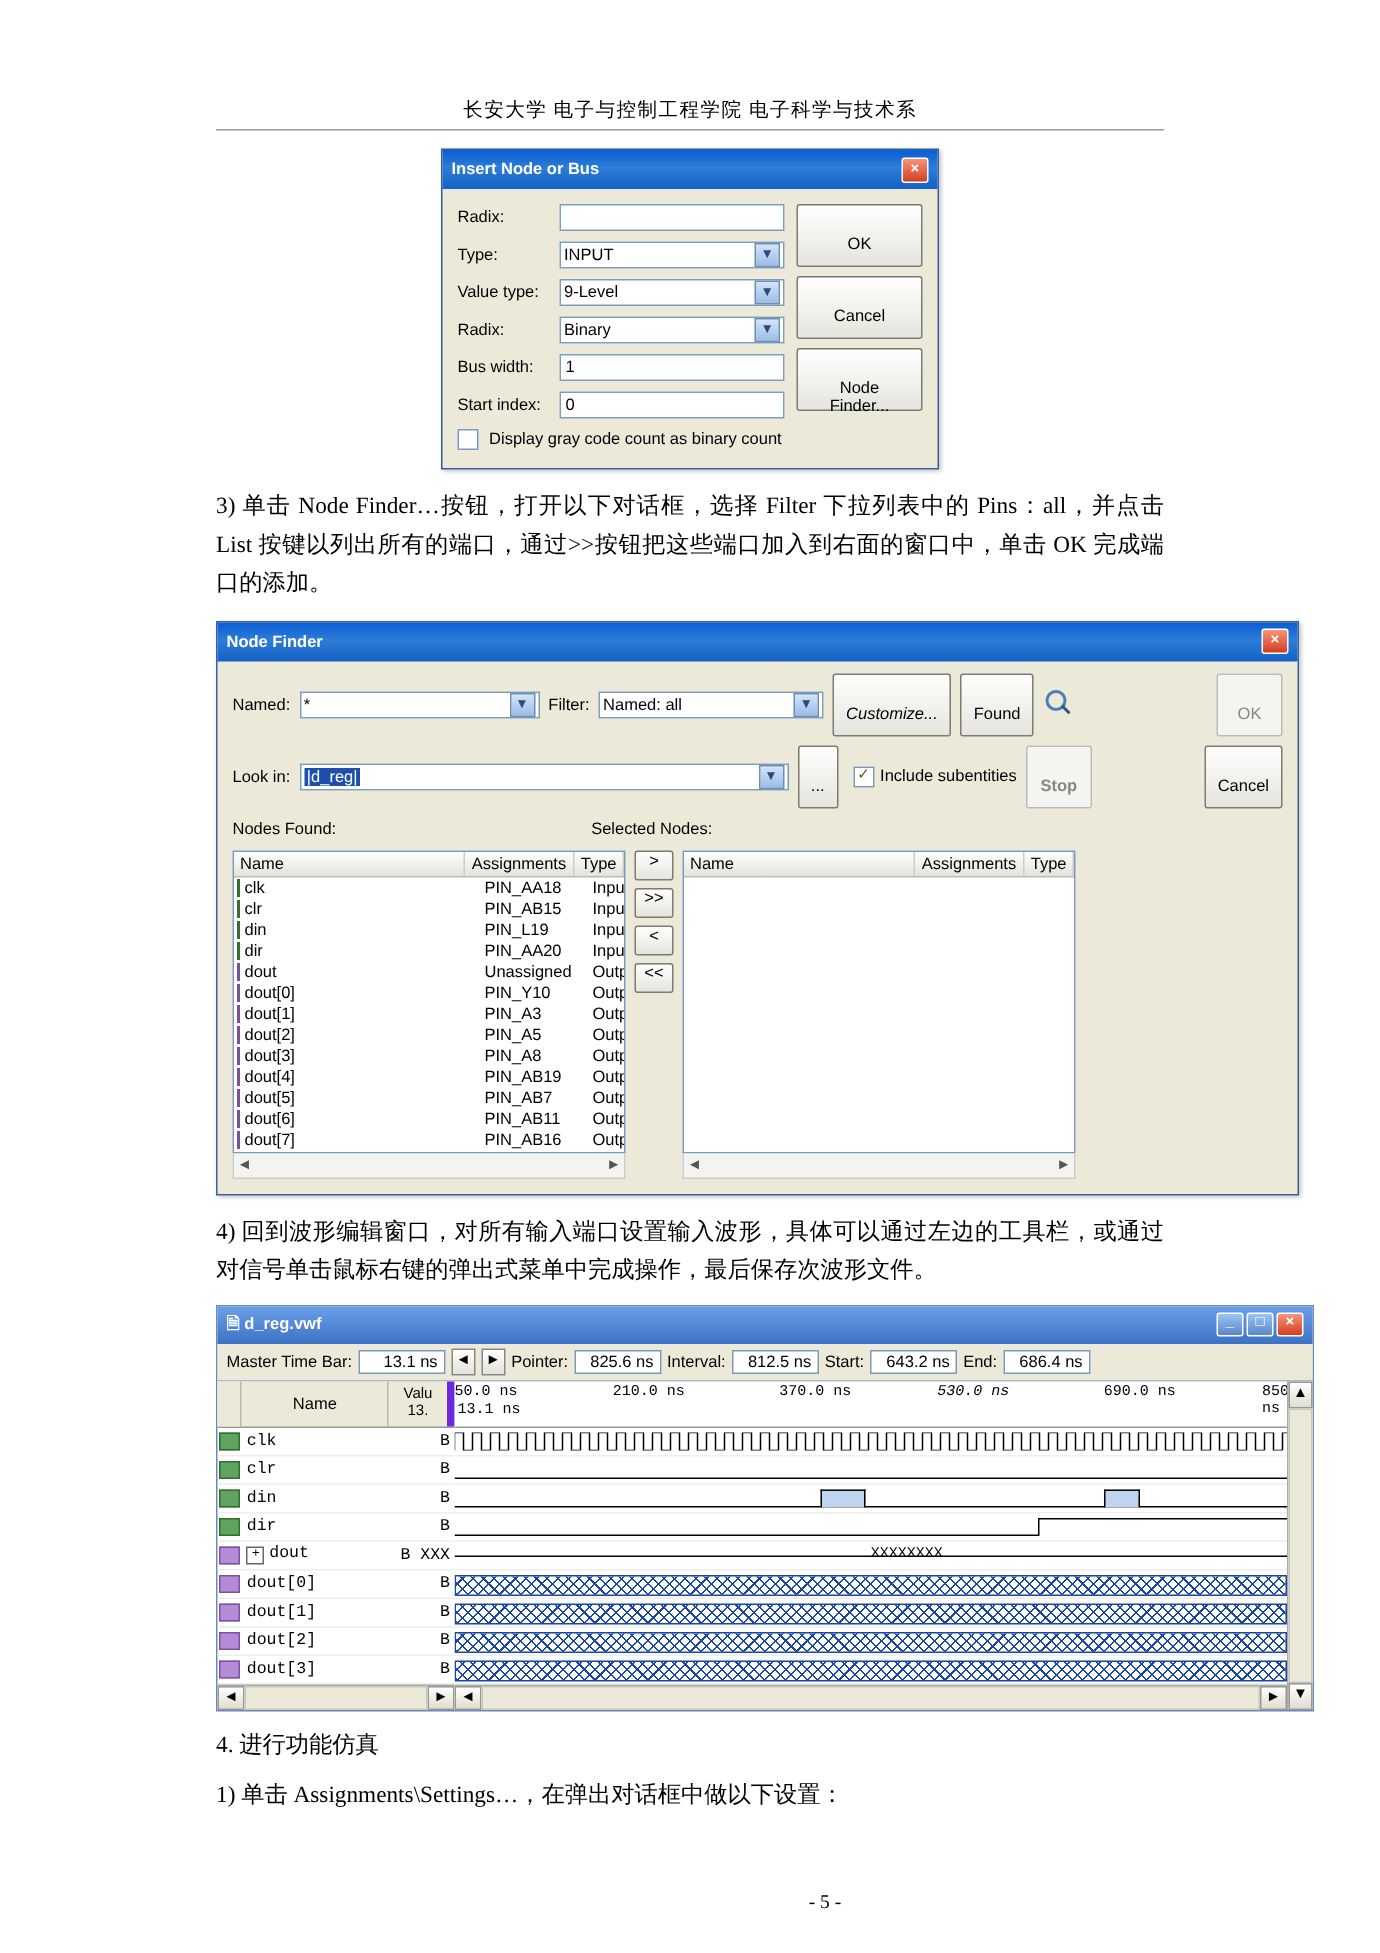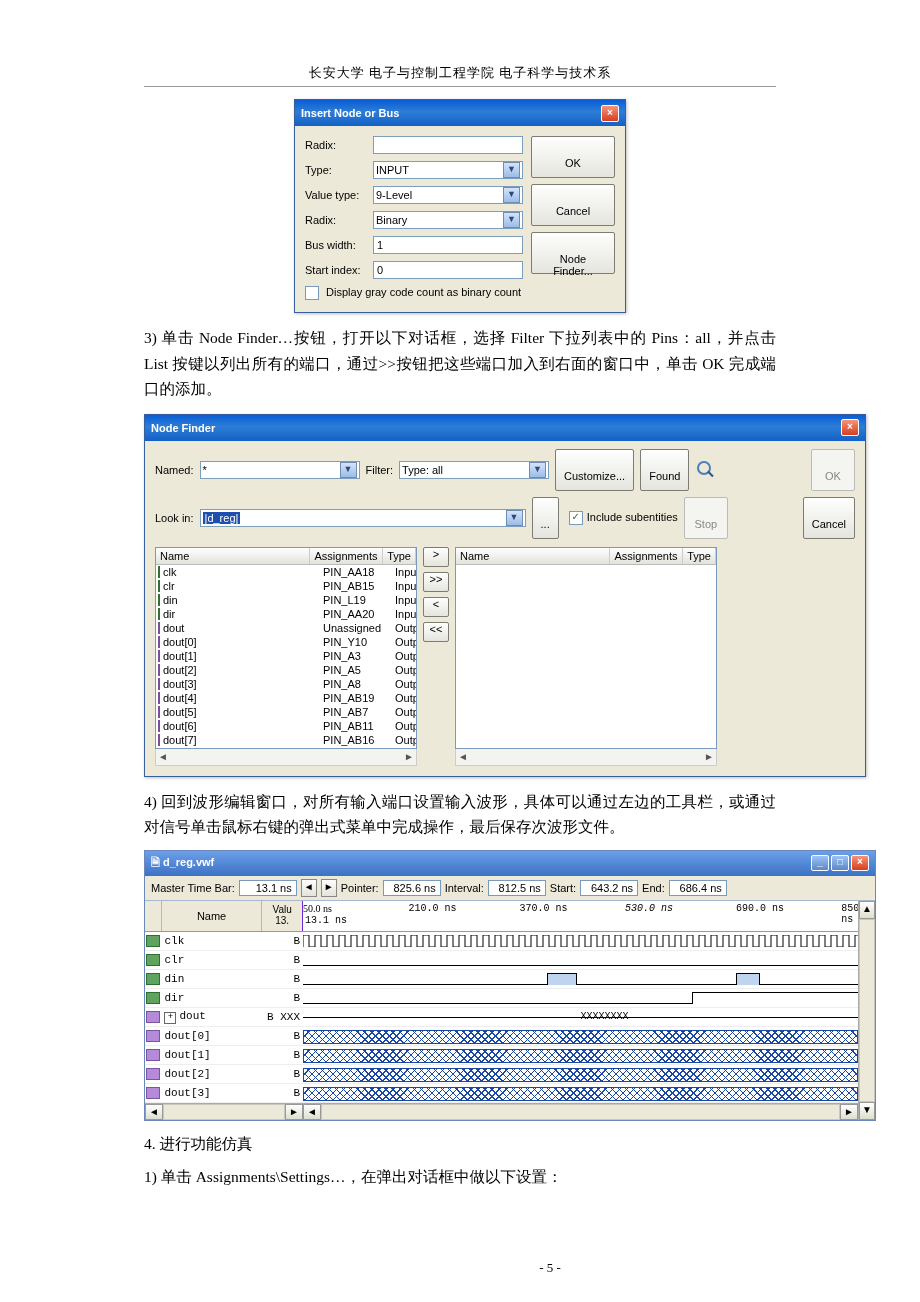--- a/index.html
+++ b/index.html
@@ -160,21 +160,21 @@
   .wave-title { background: linear-gradient(to bottom,#6b9fe8,#3c72c4); color:#fff; font-weight:bold; padding:3px 6px; display:flex; align-items:center; justify-content:space-between; }
   .winctl { display:flex; gap:2px;}
   .winctl span { width:16px; height:14px; background:linear-gradient(#9dc3f5,#5a87c9); border:1px solid #fff; text-align:center; line-height:12px; font-size:10px; border-radius:2px; cursor:pointer;}
   .winctl span.cls { background:linear-gradient(#f5947a,#d63d1f);}
   .wave-toolbar { background:#ece9d8; border-bottom:1px solid #a9b8d0; padding:3px 6px; display:flex; align-items:center; gap:4px; }
   .wave-toolbar .v { background:#fff; border:1px solid #7a9abd; padding:1px 4px; display:inline-block; min-width:48px; text-align:right;}
   .wave-toolbar .navbtn { width:14px; height:16px; background:linear-gradient(#fefefe,#e3e3db); border:1px solid #888; text-align:center; line-height:14px; font-size:10px; cursor:pointer;}
   .sigcol-hdr { display:flex; background:#ece9d8; border-bottom:1px solid #999; height:30px; }
   .sigcol-icons { width:16px; background:#ece9d8; border-right:1px solid #b9b9ac;}
   .sigcol-name { width:100px; border-right:1px solid #b9b9ac; }
-  .sigcol-val  { width:40px; border-right:1px solid #6d28d9; }
+  .sigcol-val  { width:40px; border-right:5px solid #6d28d9; }
   .wave-left { width:158px; }
   .sigrow { display:flex; height:18px; align-items:center; border-bottom:1px solid #eee; }
   .sigicon { width:16px; height:14px; display:flex; align-items:center; justify-content:center; }
   .sigicon .pi { width:12px; height:10px; }
   .pi-in { background:#5fa35f; border:1px solid #2f6f2f;}
   .pi-out{ background:#b58bd9; border:1px solid #7a549e;}
   .signame { width:100px; padding-left:4px; font-family:"Courier New",monospace; font-size:11px; }
   .sigval  { width:40px; text-align:right; padding-right:3px; font-family:"Courier New",monospace; font-size:11px;}
   .expand { width:10px; height:10px; border:1px solid #666; text-align:center; line-height:8px; font-size:9px; margin-right:3px; display:inline-block;}
   .wave-right { flex:1; position:relative; overflow:hidden; }
@@ -267,40 +267,44 @@
     </div>
     <div class="dlg2-body">
       <div class="dlg2-top">
         <span class="xp-label">Named:</span>
         <div class="xp-select" style="width:160px;">
             <span>*</span>
             <span class="arrow">▼</span>
           </div>
         <span class="xp-label">Filter:</span>
         <div class="xp-select" style="width:150px;">
-            <span>Type: all</span>
+            <span>Named: all</span>
             <span class="arrow">▼</span>
           </div>
-        <div class="xp-btn" style="min-width:64px;">Customize...</div>
+        <div class="xp-btn" style="min-width:64px;font-style:italic;">Customize...</div>
         <div class="xp-btn" style="min-width:44px;">Found</div>
         <span style="flex:0 0 auto;"><span class="mag"></span></span>
         <div class="xp-btn disabled" style="min-width:44px; margin-left:auto;">OK</div>
       </div>
       <div class="dlg2-top2">
         <span class="xp-label">Look in:</span>
         <div class="xp-select" style="width:326px;">
             <span style="background:#1f4fad;color:#fff;padding:0 2px;">|d_reg|</span>
             <span class="arrow">▼</span>
           </div>
         <div class="xp-btn" style="min-width:20px;">...</div>
         <span style="margin-left:4px;"><span class="xp-checkbox-box xp-check-checked"></span><span class="xp-label">Include subentities</span></span>
-        <div class="xp-btn disabled" style="min-width:44px;">Stop</div>
+        <div class="xp-btn disabled" style="min-width:44px;font-weight:bold;">Stop</div>
         <div class="xp-btn" style="min-width:44px; margin-left:auto;">Cancel</div>
       </div>
 
+      <div style="display:flex; gap:170px; margin-top:8px;">
+        <span class="xp-label">Nodes Found:</span>
+        <span class="xp-label">Selected Nodes:</span>
+      </div>
 
       <div class="dlg2-columns">
         <div>
           <div class="nf-list">
             <div class="nf-head">
               <span style="width:160px;">Name</span>
               <span style="width:70px;">Assignments</span>
               <span style="width:26px;">Type</span>
             </div>
             <div id="found-rows">
@@ -514,21 +518,21 @@
           </div>
         <div class="wave-scroll">
           <span class="arrow">◄</span>
           <span class="track"></span>
           <span class="arrow">►</span>
         </div>
       </div>
       <div class="wave-right">
         <div class="ruler" id="ruler">
           <div style="position:absolute;left:2px;top:14px;font-size:10px;">13.1 ns</div>
-        <span class="tick" style="left: 0%; font-family: Liberation Serif, serif;">50.0 ns</span>
+        <span class="tick" style="left: 0%;">50.0 ns</span>
             <span class="tick" style="left: 19%;">210.0 ns</span>
             <span class="tick" style="left: 39%;">370.0 ns</span>
             <span class="tick" style="left: 58%; font-style: italic;">530.0 ns</span>
             <span class="tick" style="left: 78%;">690.0 ns</span>
             <span class="tick" style="left: 97%;">850.0 ns</span>
           </div>
         <div class="wave-canvas" id="wavec">
             <div class="wrow">
               <svg class="clkpath" viewBox="0 0 560 12" preserveAspectRatio="none">
                 <path d="M0 12 L0 0 L6 0 L6 12 L12 12 M12 12 L12 0 L18 0 L18 12 L24 12 M24 12 L24 0 L30 0 L30 12 L36 12 M36 12 L36 0 L42 0 L42 12 L48 12 M48 12 L48 0 L54 0 L54 12 L60 12 M60 12 L60 0 L66 0 L66 12 L72 12 M72 12 L72 0 L78 0 L78 12 L84 12 M84 12 L84 0 L90 0 L90 12 L96 12 M96 12 L96 0 L102 0 L102 12 L108 12 M108 12 L108 0 L114 0 L114 12 L120 12 M120 12 L120 0 L126 0 L126 12 L132 12 M132 12 L132 0 L138 0 L138 12 L144 12 M144 12 L144 0 L150 0 L150 12 L156 12 M156 12 L156 0 L162 0 L162 12 L168 12 M168 12 L168 0 L174 0 L174 12 L180 12 M180 12 L180 0 L186 0 L186 12 L192 12 M192 12 L192 0 L198 0 L198 12 L204 12 M204 12 L204 0 L210 0 L210 12 L216 12 M216 12 L216 0 L222 0 L222 12 L228 12 M228 12 L228 0 L234 0 L234 12 L240 12 M240 12 L240 0 L246 0 L246 12 L252 12 M252 12 L252 0 L258 0 L258 12 L264 12 M264 12 L264 0 L270 0 L270 12 L276 12 M276 12 L276 0 L282 0 L282 12 L288 12 M288 12 L288 0 L294 0 L294 12 L300 12 M300 12 L300 0 L306 0 L306 12 L312 12 M312 12 L312 0 L318 0 L318 12 L324 12 M324 12 L324 0 L330 0 L330 12 L336 12 M336 12 L336 0 L342 0 L342 12 L348 12 M348 12 L348 0 L354 0 L354 12 L360 12 M360 12 L360 0 L366 0 L366 12 L372 12 M372 12 L372 0 L378 0 L378 12 L384 12 M384 12 L384 0 L390 0 L390 12 L396 12 M396 12 L396 0 L402 0 L402 12 L408 12 M408 12 L408 0 L414 0 L414 12 L420 12 M420 12 L420 0 L426 0 L426 12 L432 12 M432 12 L432 0 L438 0 L438 12 L444 12 M444 12 L444 0 L450 0 L450 12 L456 12 M456 12 L456 0 L462 0 L462 12 L468 12 M468 12 L468 0 L474 0 L474 12 L480 12 M480 12 L480 0 L486 0 L486 12 L492 12 M492 12 L492 0 L498 0 L498 12 L504 12 M504 12 L504 0 L510 0 L510 12 L516 12 M516 12 L516 0 L522 0 L522 12 L528 12 M528 12 L528 0 L534 0 L534 12 L540 12 M540 12 L540 0 L546 0 L546 12 L552 12 M552 12 L552 0 L558 0 L558 12 L564 12 " stroke="#000" fill="none" stroke-width="1"></path>

